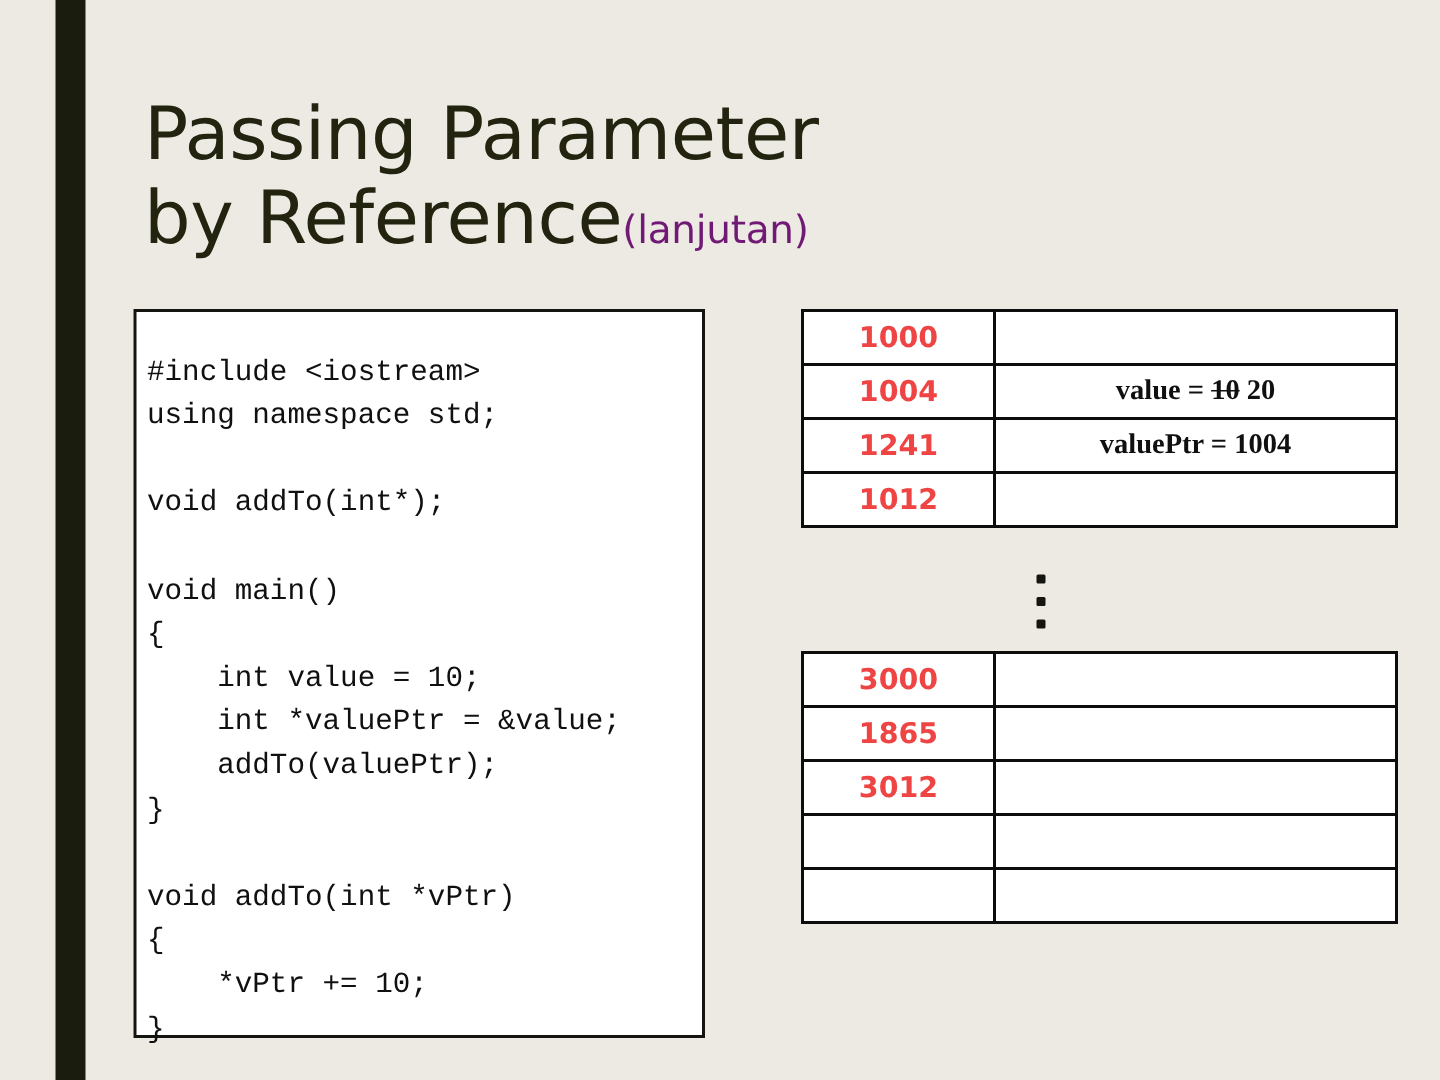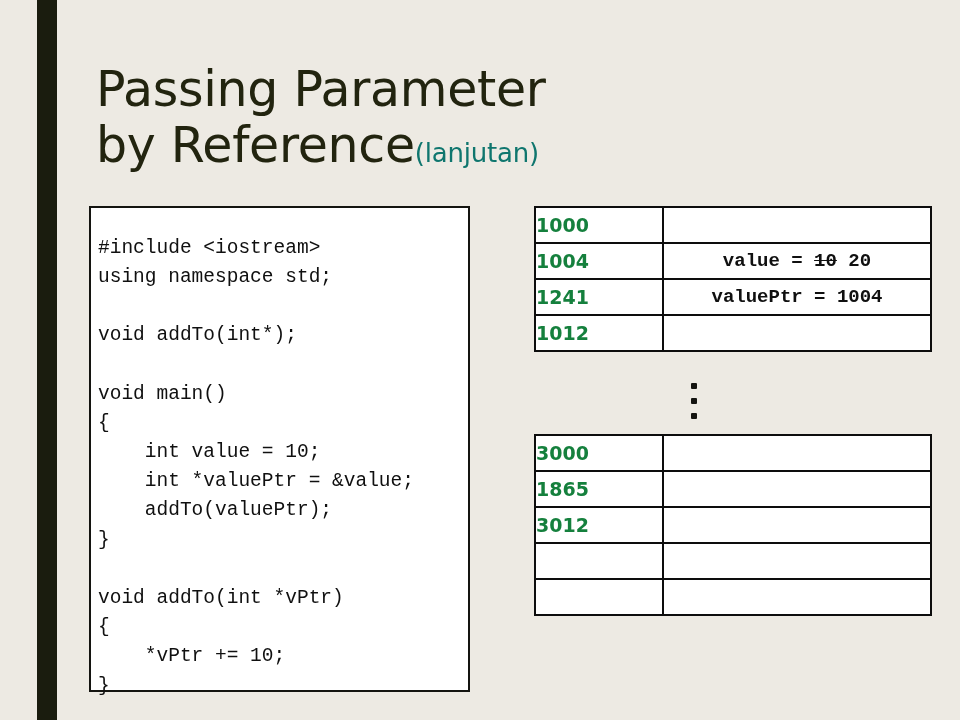--- a/index.html
+++ b/index.html
@@ -42,21 +42,21 @@
     font-weight: 400;
     line-height: 56px;
     color: #22240f;
     letter-spacing: -0.3px;
     display: inline;
   }
   .title-sub {
     font-family: "DejaVu Sans", sans-serif;
     font-size: 26px;
     font-weight: 400;
-    color: #0f766e;
+    color: #701a75;
     letter-spacing: -0.2px;
     display: inline;
   }
   
   .code-box {
     position: absolute;
     left: 89px;
     top: 206px;
     width: 381px;
     height: 486px;
@@ -83,30 +83,30 @@
     table-layout: fixed;
   }
   .mem-table td {
     border: 2.5px solid #0d0d0d;
     height: 34px;
     padding: 0;
     background: #ffffff;
   }
   .mem-table td.addr {
     width: 126px;
-    text-align: left;
+    text-align: center;
     font-family: "DejaVu Sans", sans-serif;
     font-size: 19px;
     font-weight: bold;
-    color: #15803d;
+    color: #ef4444;
   }
   .mem-table td.val {
     width: 266px;
     text-align: center;
-    font-family: Liberation Mono, monospace;
+    font-family: Liberation Serif, serif;
     font-size: 19px;
     font-weight: bold;
     color: #101010;
   }
   #table-stack { left: 534px; top: 206px; }
   #table-heap  { left: 534px; top: 434px; }
   .strike { text-decoration: line-through; }
   
   .vdots {
     position: absolute;

